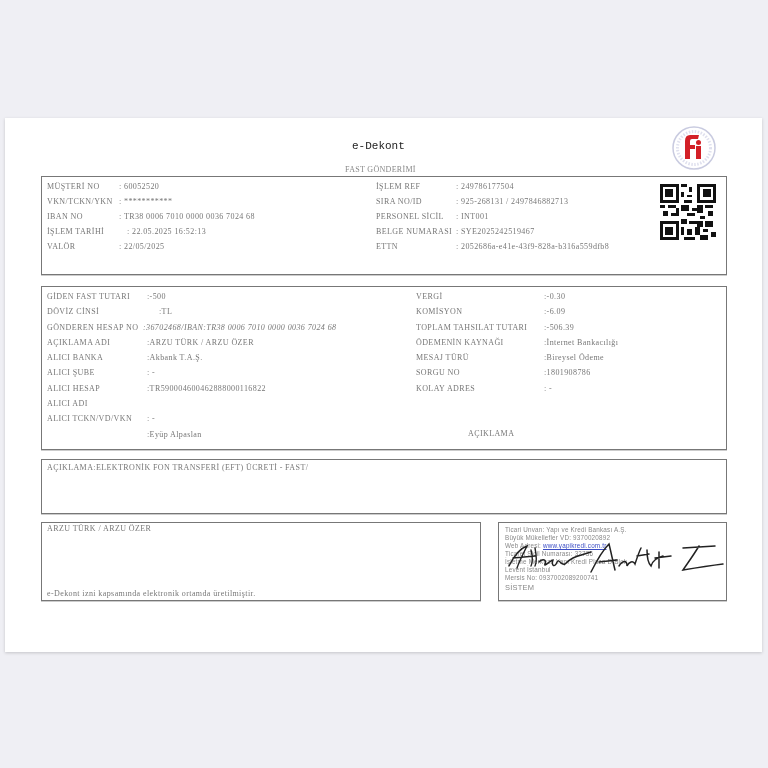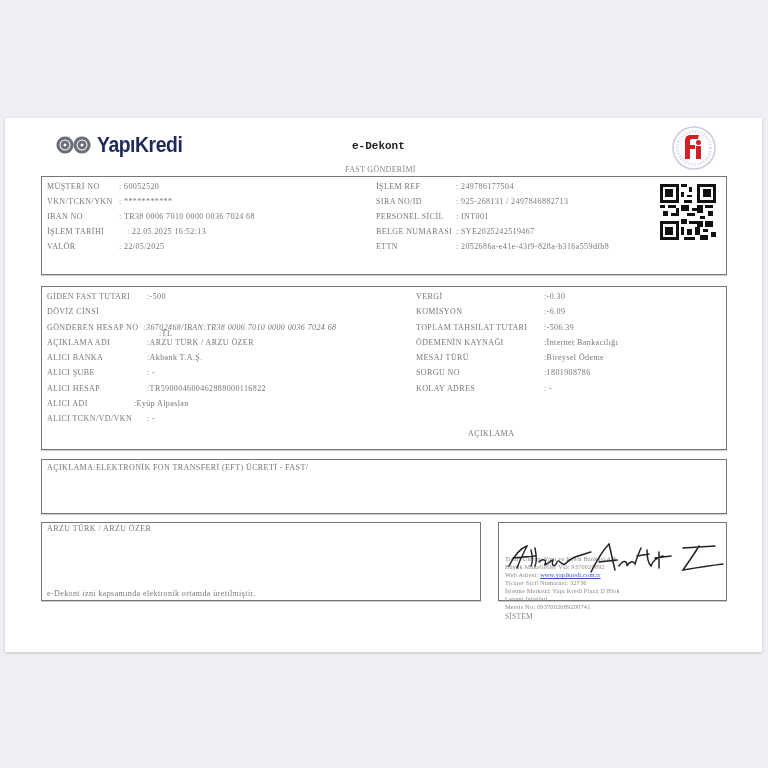--- a/index.html
+++ b/index.html
@@ -10,47 +10,40 @@
   .page {
     position: absolute; left: 5px; top: 118px; width: 757px; height: 534px;
     background: #ffffff; box-shadow: 0 1px 3px rgba(0,0,0,0.18);
   }
   .abs { position: absolute; }
   .logo { left: 50px; top: 13px; height: 28px; display: flex; align-items: center; }
   .logo-text {
     font-family: "Liberation Sans", sans-serif; font-weight: bold; font-size: 22px;
     color: #1f2a5a; letter-spacing: -0.5px; margin-left: 4px; transform: scaleX(0.88); transform-origin: left center;
   }
-  .title { left: 347px; top: 22px; font-size: 11px; font-weight: bold; color: #222; }
+  .title { left: 347px; top: 22px; font-size: 11px; font-weight: normal; color: #222; }
   .subtitle { left: 340px; top: 47px; font-family: "Liberation Serif", serif; font-size: 8px; color: #888; letter-spacing: 0.3px; text-align: center; }
   .emblem { left: 666px; top: 7px; width: 46px; height: 46px; }
   .box { position: absolute; border: 1px solid #777; box-shadow: 0 1px 0 #ccc; }
   .txt {
     position: absolute; font-family: "Liberation Serif", serif; font-size: 8px; color: #777;
     white-space: nowrap; letter-spacing: 0.4px;
   }
   .lbl { position: absolute; }
   .val { position: absolute; }
   .qr { position: absolute; left: 655px; top: 66px; width: 56px; height: 56px; }
   .note { font-family: "Liberation Serif", serif; font-size: 8px; color: #888; letter-spacing: 0.3px; }
-  .small { font-family: Liberation Serif, serif; font-size: 6.3px; color: #888; letter-spacing: 0.2px; white-space: nowrap; position: absolute; margin-top: 29px; }
+  .small { font-family: Liberation Sans, sans-serif; font-size: 6.3px; color: #888; letter-spacing: 0.2px; white-space: nowrap; position: absolute; }
   .link { color: #3a4cc4; text-decoration: underline; }
 </style>
 </head>
 <body>
 
 <div class="page">
 
-  <div class="abs logo">
-    <svg width="38" height="20" viewBox="0 0 38 20">
-      <path d="M10 3 a7 7 0 1 0 0.01 0 M10 7 a3 3 0 1 1 -0.01 0" fill="none" stroke="#6b6f7a" stroke-width="3"></path>
-      <path d="M27 3 a7 7 0 1 0 0.01 0 M27 7 a3 3 0 1 1 -0.01 0" fill="none" stroke="#6b6f7a" stroke-width="3"></path>
-    </svg>
-    <span class="logo-text">YapıKredi</span>
-  </div>
 
   <div class="abs title">e-Dekont</div>
   <div class="abs subtitle">FAST GÖNDERİMİ</div>
 
   <div class="abs emblem">
     <svg width="46" height="46" viewBox="0 0 46 46">
       <circle cx="23" cy="23" r="21" fill="#fff" stroke="#c9cbe0" stroke-width="1.5"></circle>
       <circle cx="23" cy="23" r="16.5" fill="none" stroke="#dfe0ee" stroke-width="3" stroke-dasharray="1.5 1.5"></circle>
       <path d="M28 10 L19 10 Q14 10 14 16 L14 34 L19 34 L19 24 L24 24 L24 20 L19 20 L19 16 Q19 14 21 14 L27 14 Z" fill="#d32027"></path>
       <rect x="25" y="21" width="5" height="13" fill="#d32027"></rect>
@@ -150,21 +143,21 @@
   </div>
 
   <div class="box" style="left:36px; top:168px; width:684px; height:162px;"></div>
   <div class="txt" style="left:42px; top:174px;">
     <div style="position:relative; height:15.3px;">
         <span class="lbl">GİDEN FAST TUTARI</span>
         <span class="val" style="left:100px;">:-500</span>
       </div>
     <div style="position:relative; height:15.3px;">
         <span class="lbl">DÖVİZ CİNSİ</span>
-        <span class="val" style="left:112px;margin-top:22px;">:TL</span>
+        <span class="val" style="left:112px;">:TL</span>
       </div>
     <div style="position:relative; height:15.3px;">
         <span class="lbl">GÖNDEREN HESAP NO</span>
         <span class="val" style="left:96px;font-style:italic;">:36702468/IBAN:TR38 0006 7010 0000 0036 7024 68</span>
       </div>
     <div style="position:relative; height:15.3px;">
         <span class="lbl">AÇIKLAMA ADI</span>
         <span class="val" style="left:100px;">:ARZU TÜRK / ARZU ÖZER</span>
       </div>
     <div style="position:relative; height:15.3px;">
@@ -174,21 +167,21 @@
     <div style="position:relative; height:15.3px;">
         <span class="lbl">ALICI ŞUBE</span>
         <span class="val" style="left:100px;">: -</span>
       </div>
     <div style="position:relative; height:15.3px;">
         <span class="lbl">ALICI HESAP</span>
         <span class="val" style="left:100px;">:TR590004600462888000116822</span>
       </div>
     <div style="position:relative; height:15.3px;">
         <span class="lbl">ALICI ADI</span>
-        <span class="val" style="left:87px;">:Eyüp Alpaslan</span>
+        <span class="val" style="left:100px;margin-top:31px;">:Eyüp Alpaslan</span>
       </div>
     <div style="position:relative; height:15.3px;">
         <span class="lbl">ALICI TCKN/VD/VKN</span>
         <span class="val" style="left:100px;">: -</span>
       </div>
   </div>
   <div class="txt" style="left:411px; top:174px;">
     <div style="position:relative; height:15.3px;">
         <span class="lbl">VERGİ</span>
         <span class="val" style="left:128px;">:-0.30</span>

